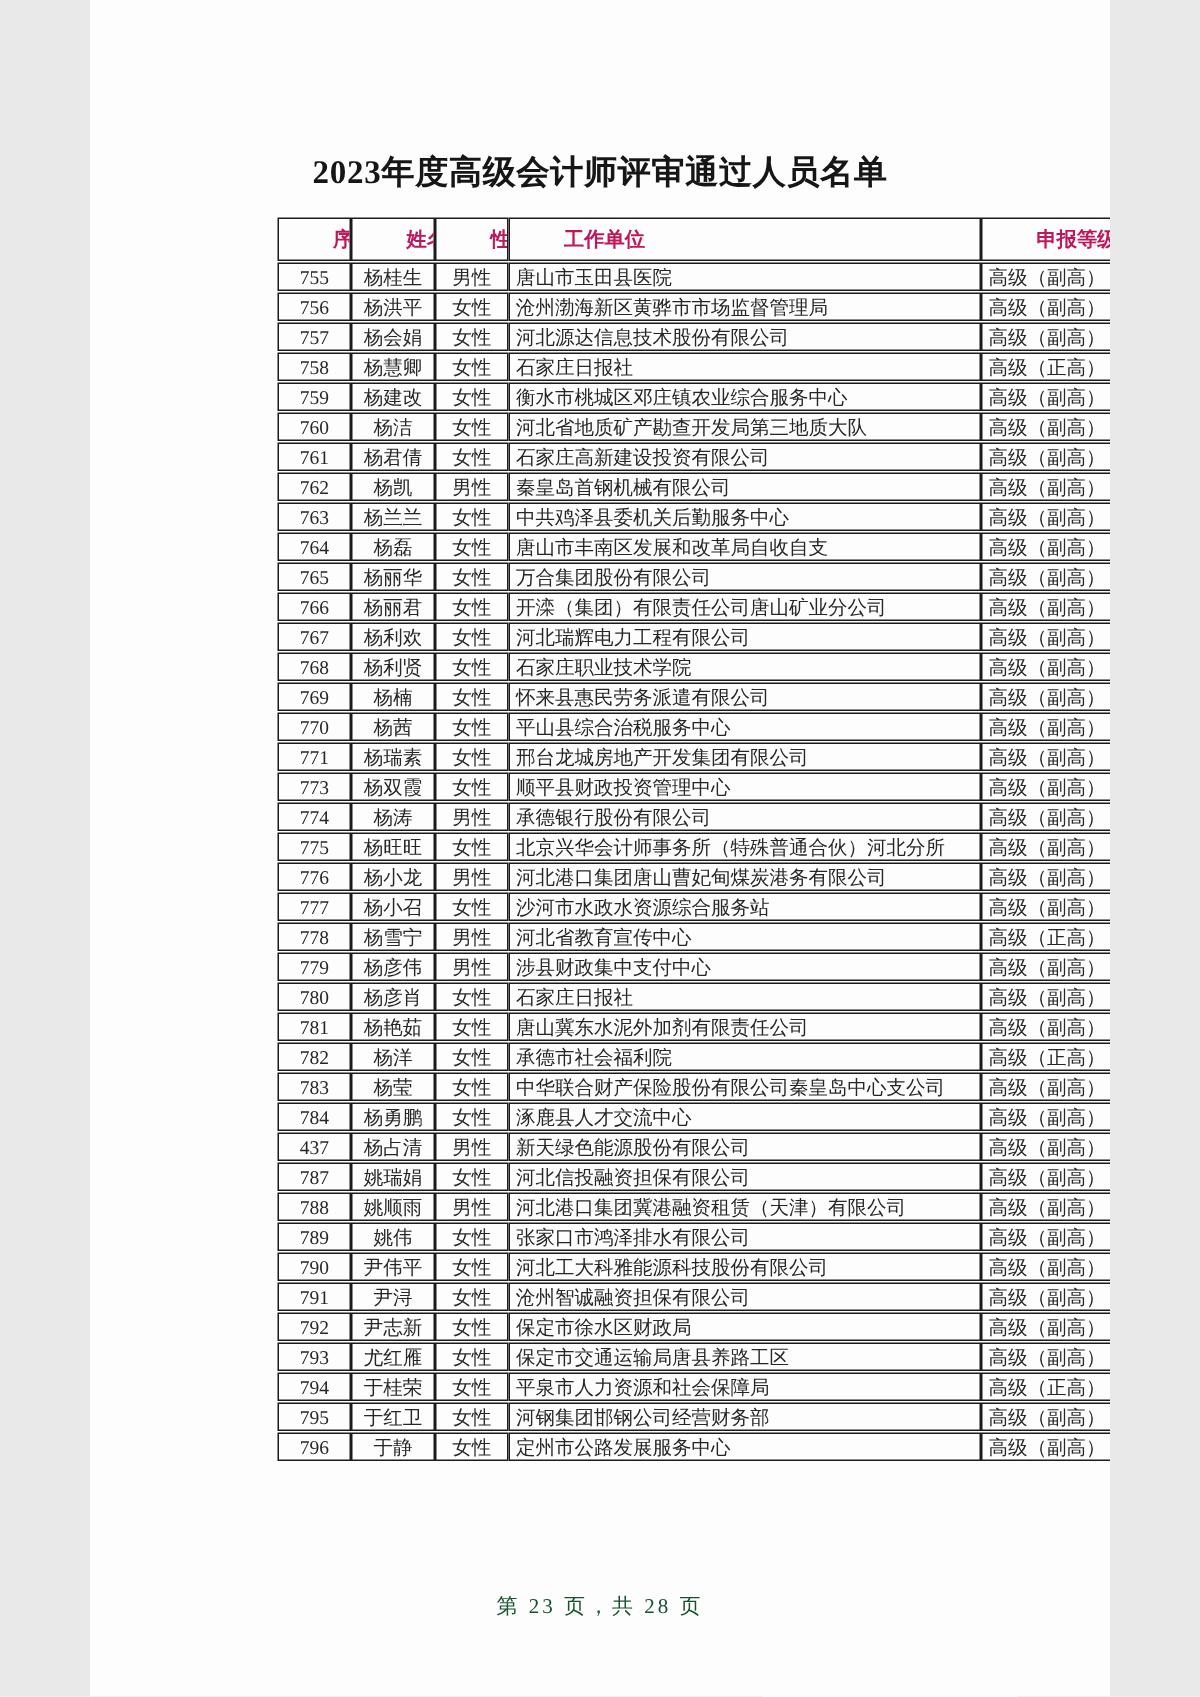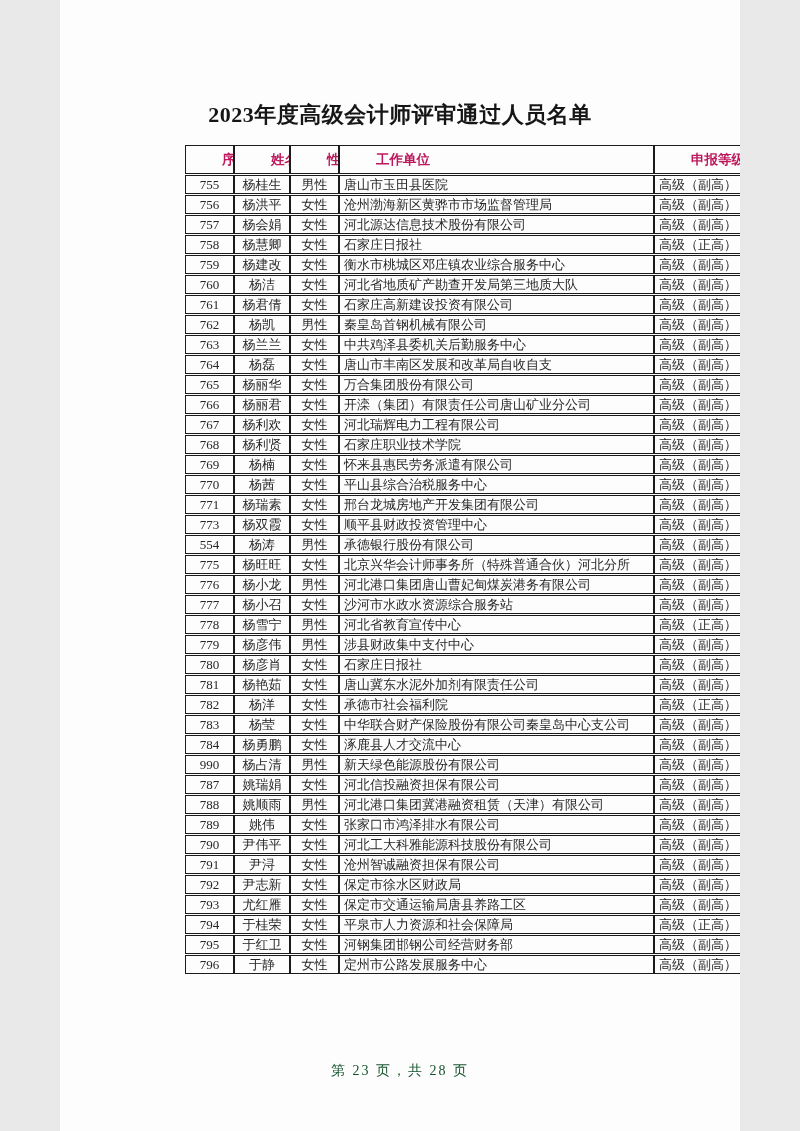--- a/index.html
+++ b/index.html
@@ -229,21 +229,21 @@
           <td class="c4">高级（副高）</td>
         </tr>
         <tr>
           <td class="c0">773</td>
           <td class="c1">杨双霞</td>
           <td class="c2">女性</td>
           <td class="c3">顺平县财政投资管理中心</td>
           <td class="c4">高级（副高）</td>
         </tr>
         <tr>
-          <td class="c0">554</td>
+          <td class="c0">774</td>
           <td class="c1">杨涛</td>
           <td class="c2">男性</td>
           <td class="c3">承德银行股份有限公司</td>
           <td class="c4">高级（副高）</td>
         </tr>
         <tr>
           <td class="c0">775</td>
           <td class="c1">杨旺旺</td>
           <td class="c2">女性</td>
           <td class="c3">北京兴华会计师事务所（特殊普通合伙）河北分所</td>
@@ -306,21 +306,21 @@
           <td class="c4">高级（副高）</td>
         </tr>
         <tr>
           <td class="c0">784</td>
           <td class="c1">杨勇鹏</td>
           <td class="c2">女性</td>
           <td class="c3">涿鹿县人才交流中心</td>
           <td class="c4">高级（副高）</td>
         </tr>
         <tr>
-          <td class="c0">990</td>
+          <td class="c0">437</td>
           <td class="c1">杨占清</td>
           <td class="c2">男性</td>
           <td class="c3">新天绿色能源股份有限公司</td>
           <td class="c4">高级（副高）</td>
         </tr>
         <tr>
           <td class="c0">787</td>
           <td class="c1">姚瑞娟</td>
           <td class="c2">女性</td>
           <td class="c3">河北信投融资担保有限公司</td>

